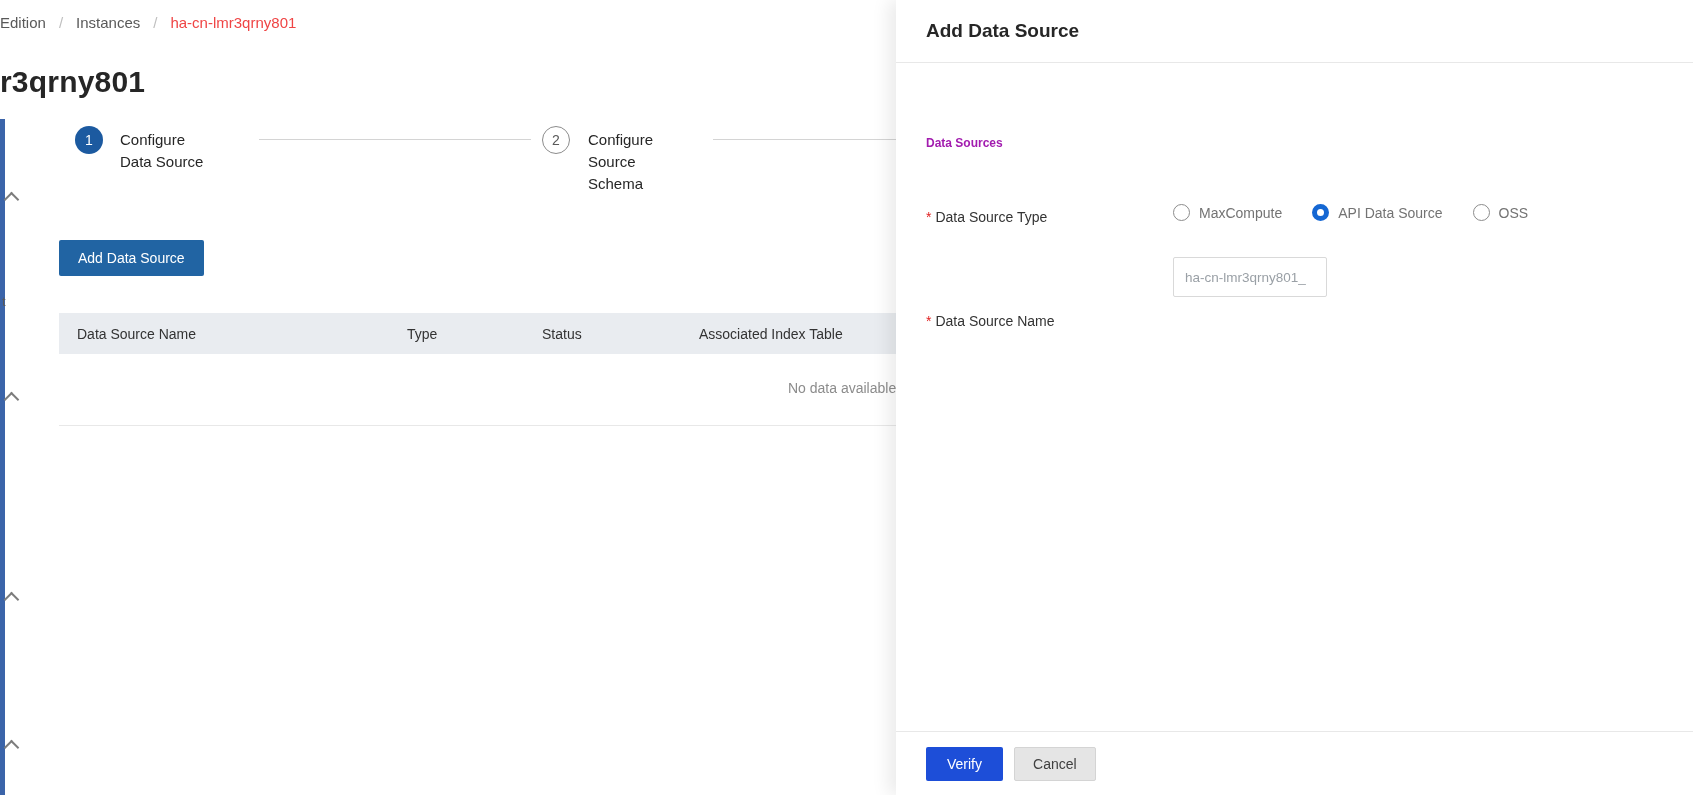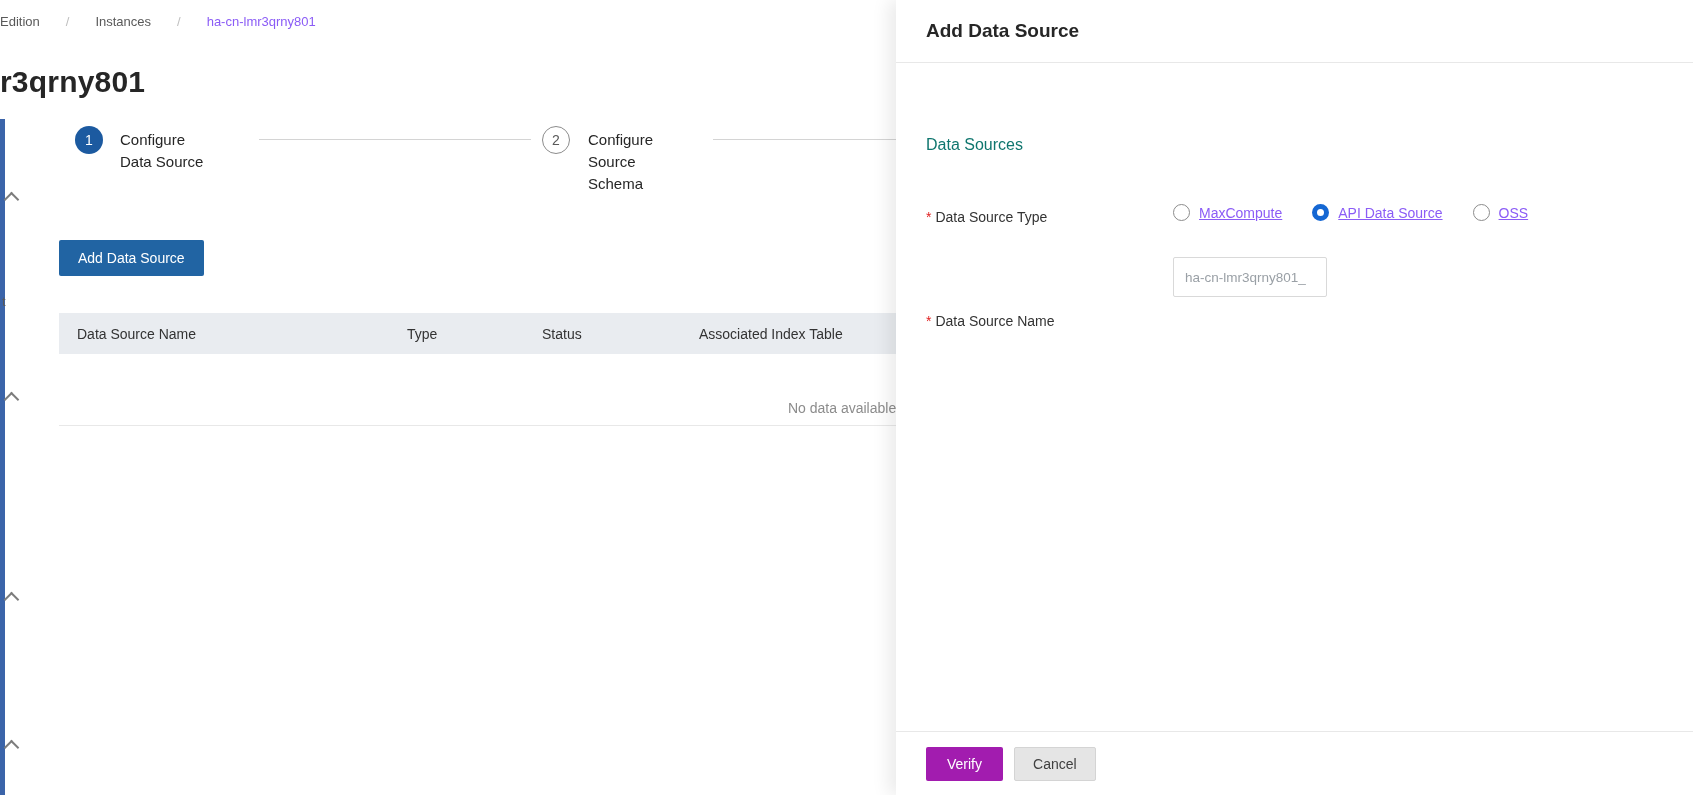--- a/index.html
+++ b/index.html
@@ -1,23 +1,23 @@
 <!DOCTYPE html>
 <html><head>
 <meta charset="utf-8">
 <style>
   * { margin:0; padding:0; box-sizing:border-box; }
   html,body { width:1693px; height:795px; font-family:"Liberation Sans", sans-serif; background:#fff; overflow:hidden; }
   #stage { position:relative; width:1693px; height:795px; background:#fff; }
 
   
-  .breadcrumb { position:absolute; left:0; top:14px; display:flex; align-items:center; gap:26px; font-size:13px; color:#595959; }
+  .breadcrumb { position:absolute; left:0; top:14px; display:flex; align-items:center; gap:13px; font-size:15px; color:#595959; }
   .breadcrumb .sep { color:#bfbfbf; }
   .breadcrumb .crumb { cursor:pointer; }
-  .breadcrumb .crumb.current { color:#8b5cf6; }
+  .breadcrumb .crumb.current { color:#ef4444; }
 
   .page-title { position:absolute; left:0; top:65px; font-size:30px; font-weight:700; color:#262626; letter-spacing:0.2px; }
 
   .left-accent { position:absolute; left:0; top:119px; width:5px; height:676px; background:#3b64a9; }
 
   .chev { position:absolute; width:11px; height:11px; border-left:2px solid #7d7d7d; border-top:2px solid #7d7d7d; transform:rotate(45deg); left:6px; }
   .chev.c1 { top:194px; } .chev.c2 { top:394px; } .chev.c3 { top:594px; } .chev.c4 { top:742px; }
   .partial-label { position:absolute; left:2px; top:294px; font-size:13px; color:#595959; }
 
   
@@ -32,50 +32,50 @@
   .step-line.l2 { left:713px; width:192px; }
 
   .add-btn { position:absolute; left:59px; top:240px; background:#2164a3; color:#fff; font-size:14px; border:none; border-radius:2px; padding:10px 19px; cursor:pointer; font-family:inherit; }
 
   
   .tbl { position:absolute; left:59px; top:313px; width:1200px; }
   .tbl-head { display:flex; align-items:center; height:41px; background:#e9ecf0; font-size:14px; color:#333; }
   .tbl-head .col { padding-left:18px; }
   .col.c-name { width:330px; } .col.c-type { width:135px; } .col.c-status { width:157px; } .col.c-assoc { flex:1; }
   .tbl-empty { position:relative; height:72px; border-bottom:1px solid #e8e8e8; }
-  .tbl-empty span { position:absolute; left:729px; top:26px; font-size:14px; color:#8c8c8c;margin-top:20px; }
+  .tbl-empty span { position:absolute; left:729px; top:26px; font-size:14px; color:#8c8c8c; }
 
   
   .panel { position:absolute; left:896px; top:0; width:797px; height:795px; background:#fff; box-shadow:-8px 0 16px rgba(0,0,0,0.08); z-index:10; }
   .panel-header { height:63px; border-bottom:1px solid #e8e8e8; display:flex; align-items:center; padding:0 30px; }
   .panel-title { font-size:19px; font-weight:600; color:#262626; }
 
-  .section-title { position:absolute; left:30px; top:136px; font-size:16px; font-weight:400; color:#0f766e; }
+  .section-title { position:absolute; left:30px; top:136px; font-size:12px; font-weight:700; color:#a21caf; }
 
   .form-label { position:absolute; left:30px; font-size:14px; color:#333; }
   .form-label .req { color:#e02020; margin-right:4px; }
   .lbl-type { top:209px; }
   .lbl-name { top:269px;margin-top:44px; }
 
   .radio-row { position:absolute; left:277px; top:204px; display:flex; align-items:center; gap:30px; }
   .radio-opt { display:flex; align-items:center; gap:9px; cursor:pointer; }
   .radio { width:17px; height:17px; border-radius:50%; border:1px solid #8c8c8c; background:#fff; }
   .radio.selected { border:5px solid #1567d3; }
-  .radio-label { font-size:14px; color:#8b5cf6;text-decoration:underline; }
+  .radio-label { font-size:14px; color:#737373; }
 
   .name-row { position:absolute; left:277px; top:257px; display:flex; align-items:flex-start; }
   .prefix-box { width:154px; height:40px; border:1px solid #d9d9d9; border-radius:2px; display:flex; align-items:center; padding:0 11px; font-size:13.5px; color:#9aa0a6; background:#fff; }
   .name-input { width:338px; height:40px; margin-left:2px; border:1px solid #1567d3; border-radius:2px; display:flex; align-items:center; padding:0 12px; background:#fff; cursor:text; }
   .name-input .val { font-size:14px; color:#262626; }
   .caret { display:inline-block; width:1px; height:17px; background:#333; margin-left:1px; animation:blink 1s step-end infinite; }
   @keyframes blink { 50% { opacity:0; } }
   .counter { margin-left:auto; font-size:13px; color:#8c8c8c; }
 
   .panel-footer { position:absolute; left:0; right:0; bottom:0; height:64px; border-top:1px solid #e8e8e8; display:flex; align-items:center; padding:0 30px; gap:11px; }
-  .btn-verify { background:#a21caf; color:#fff; border:none; border-radius:2px; font-size:14px; padding:9px 21px; cursor:pointer; font-family:inherit; }
+  .btn-verify { background:#1d4ed8; color:#fff; border:none; border-radius:2px; font-size:14px; padding:9px 21px; cursor:pointer; font-family:inherit; }
   .btn-cancel { background:#e5e5e5; color:#404040; border:1px solid #d4d4d4; border-radius:2px; font-size:14px; padding:8px 18px; cursor:pointer; font-family:inherit; }
 </style>
 </head>
 <body>
 
 <div id="stage">
 
   <div class="breadcrumb">
     <span class="crumb">Edition</span>
     <span class="sep">/</span>

